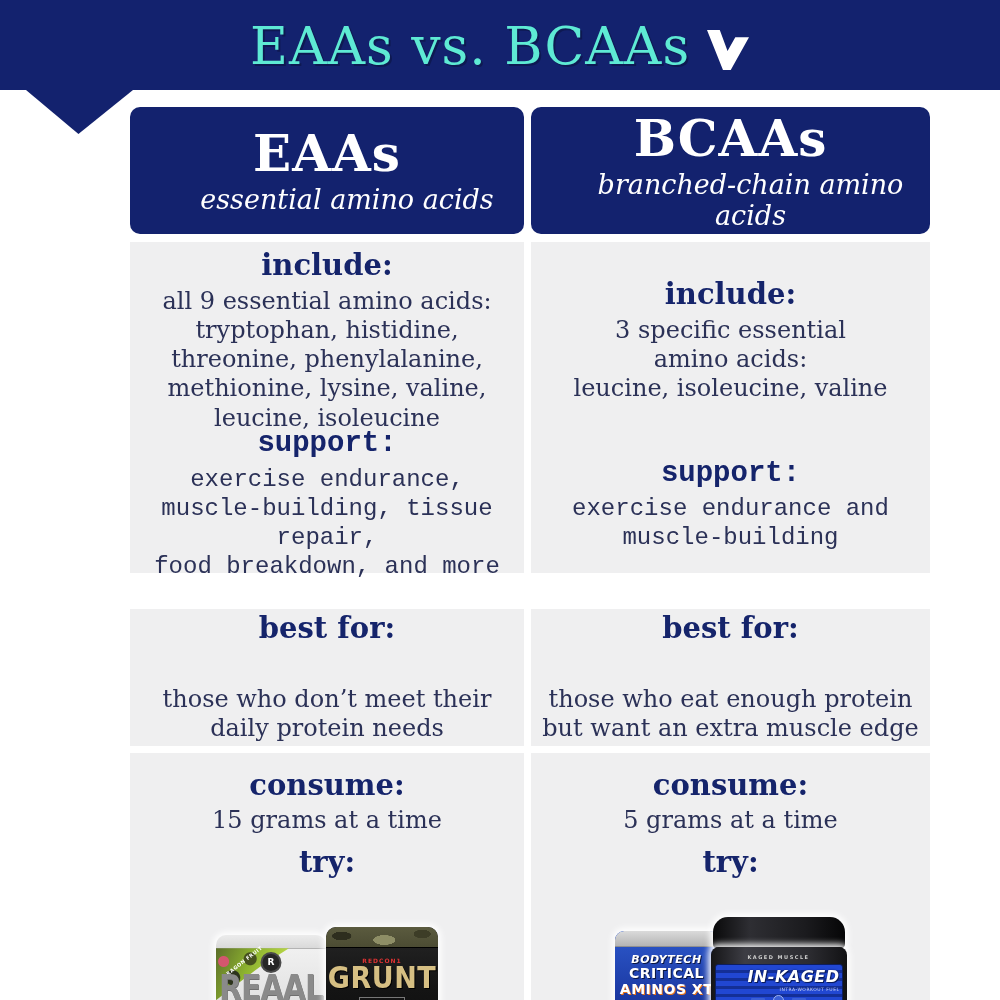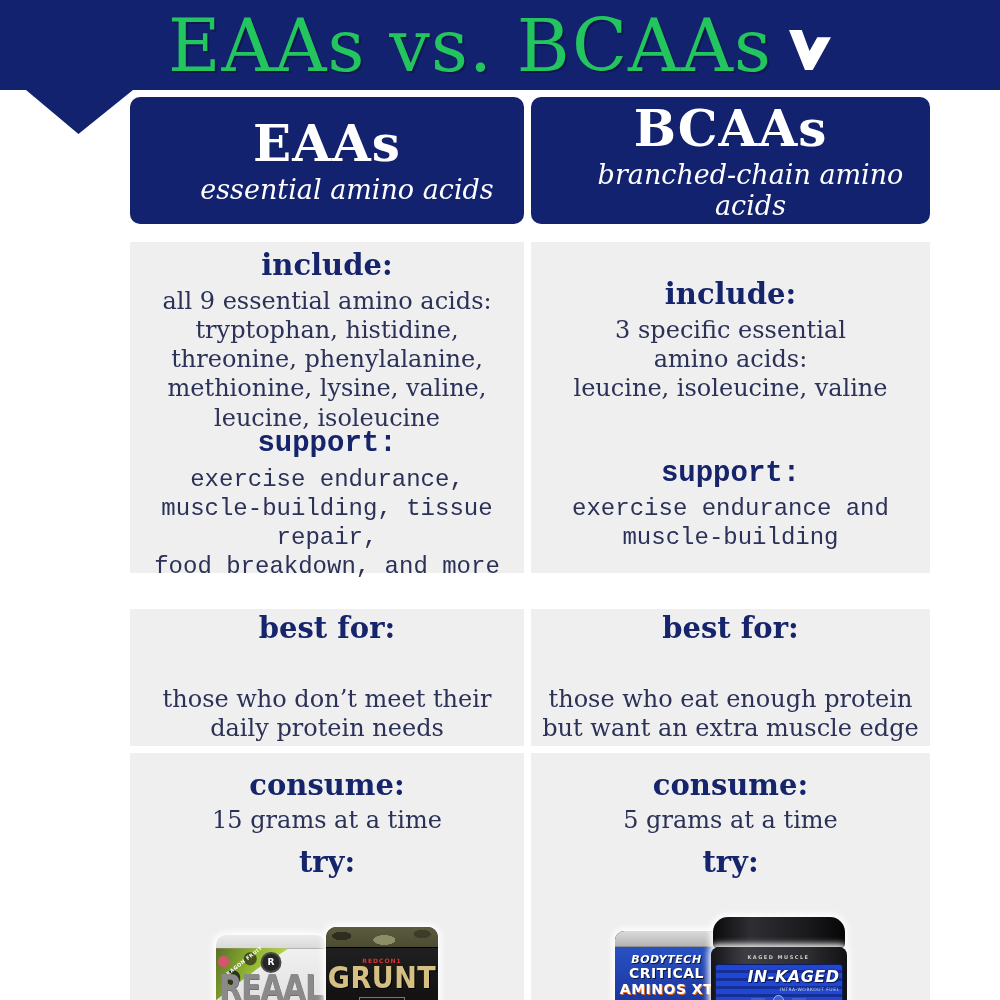--- a/index.html
+++ b/index.html
@@ -7,40 +7,40 @@
     width:1000px; height:1000px; position:relative; overflow:hidden;
     background:#ffffff; font-family:"DejaVu Serif", serif;
   }
 
   
   .banner {
     position:absolute; left:0; top:0; width:1000px; height:90px;
     background:#13226e; display:flex; align-items:center; justify-content:center; gap:16px;
   }
   .banner-title {
-    color:#22c55e; font-size:72px; letter-spacing:1px; line-height:1;
+    color:#5eead4; font-size:52px; letter-spacing:1px; line-height:1;
     text-shadow:2px 2px 0 rgba(0,0,0,0.25); padding-top:2px;
   }
   .banner-logo { width:44px; height:42px; margin-top:10px; }
   .pointer {
     position:absolute; left:26px; top:90px; width:107px; height:44px;
     background:#13226e; clip-path:polygon(0 0, 100% 0, 49% 100%);
   }
 
   
   .col { position:absolute; top:0; height:1000px; }
   .col-left  { left:130px; width:394px; }
   .col-right { left:531px; width:399px; }
 
   .cell {
     position:absolute; left:0; right:0; background:#efeff0;
     display:flex; flex-direction:column; align-items:center; justify-content:center;
     text-align:center; padding:4px 2px; box-sizing:border-box;
   }
-  .r-header  { top:97px; height:127px; background:#13226e; border-radius:10px; }
+  .r-header  { top:107px; height:127px; background:#13226e; border-radius:10px; }
   .r-include { top:242px; height:198px; }
   .r-support { top:436px; height:137px;font-family:Liberation Mono, monospace; }
   .r-best    { top:609px; height:137px;gap:36px; }
   .r-consume { top:753px; height:98px; }
   .r-try     { top:842px; height:160px; justify-content:flex-start;gap:40px; }
 
   .hdr-title { color:#ffffff; font-weight:bold; font-size:50px; line-height:1.1; letter-spacing:1px; }
   .hdr-sub   { color:#ffffff; font-style:italic; font-size:27px; margin-top:3px;margin-left:40px; }
 
   .lbl { font-weight:bold; font-size:29px; color:#15246b; line-height:1.15; }

